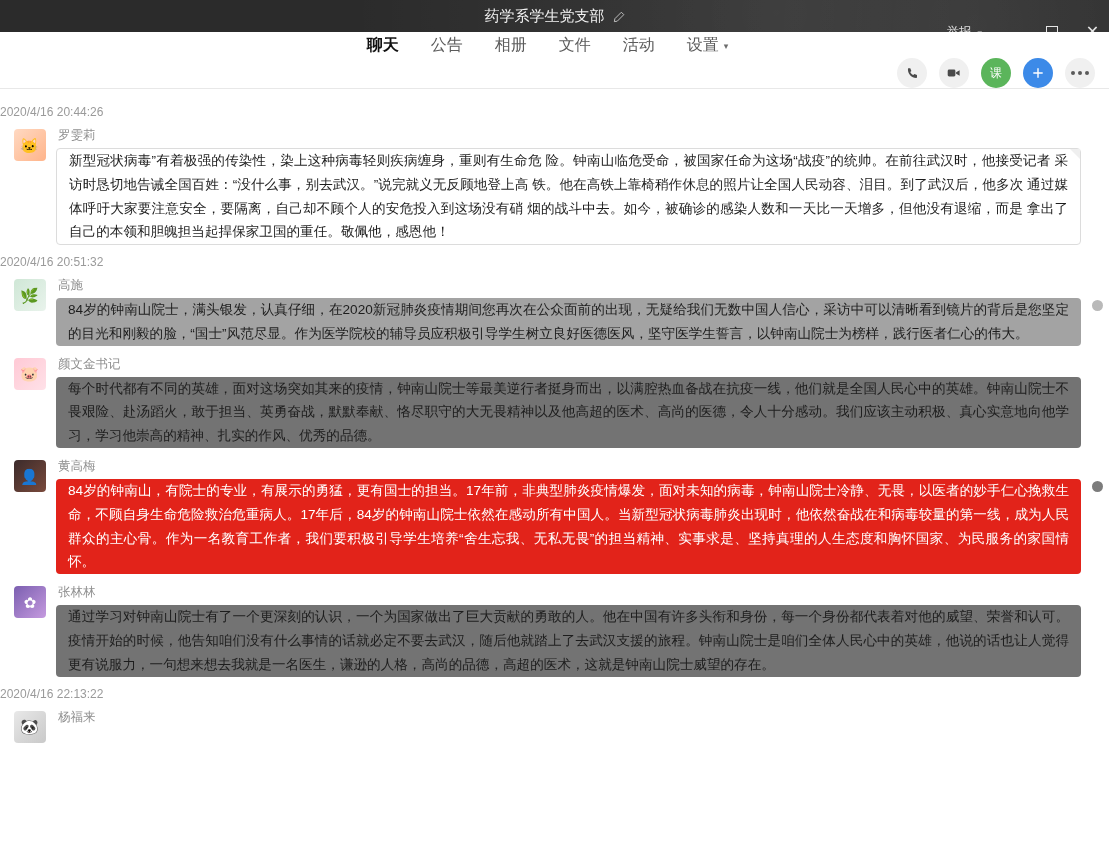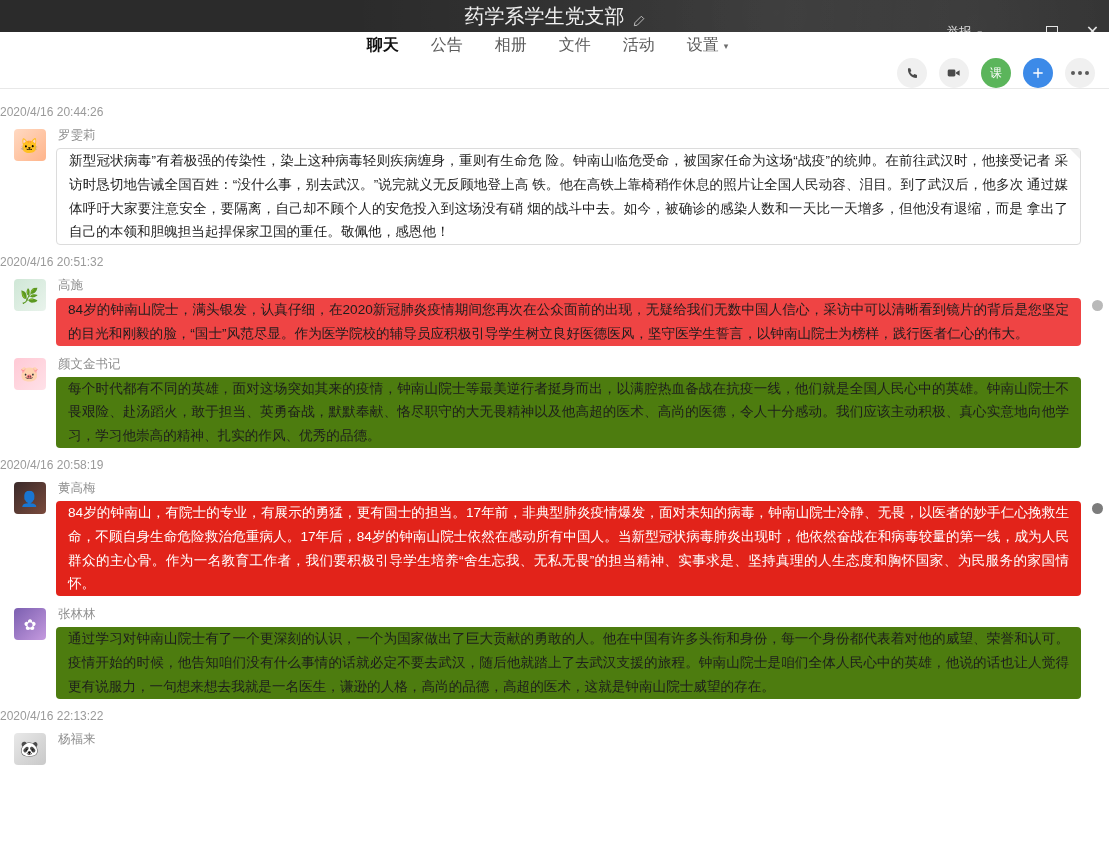--- a/index.html
+++ b/index.html
@@ -25,21 +25,21 @@
     color: #e8e8e8;
     display: flex;
     align-items: center;
     justify-content: center;
     user-select: none;
   }
   .title-center {
     display: flex;
     align-items: center;
     gap: 7px;
-    font-size: 20px;
+    font-size: 15px;
     color: #f2f2f2;
   }
   .pencil-icon {
     width: 13px;
     height: 13px;
     display: inline-block;
     opacity: .85;
   }
   .title-right {
     position: absolute;
@@ -197,24 +197,24 @@
     color: #1d1d1d;
     white-space: normal;
     word-break: break-all;
     text-align: justify;
   }
   .bubble.plain {
     background: #ffffff;
     border: 1px solid #dcdcdc;
   }
   .bubble.grey {
-    background: #4d7c0f;
+    background: #737373;
   }
   .bubble.blue {
-    background: #ef4444;
+    background: #a3a3a3;
   }
   .bubble.red {
     background: #e2231a;
     color: #ffffff;
   }
   .bubble .dogear {
     position: absolute;
     top: 0;
     right: 0;
     width: 0;
@@ -354,21 +354,20 @@
     </div>
     <div class="msg">
       <div class="avatar av-c">
         <span class="av-inner">🐷</span>
       </div>
       <div class="msg-body">
         <div class="sender">颜文金书记</div>
         <div class="bubble grey"><span>每个时代都有不同的英雄，面对这场突如其来的疫情，钟南山院士等最美逆行者挺身而出，以满腔热血备战在抗疫一线，他们就是全国人民心中的英雄。钟南山院士不畏艰险、赴汤蹈火，敢于担当、英勇奋战，默默奉献、恪尽职守的大无畏精神以及他高超的医术、高尚的医德，令人十分感动。我们应该主动积极、真心实意地向他学习，学习他崇高的精神、扎实的作风、优秀的品德。</span></div>
       </div>
     </div>
-    <div class="timestamp">2020/4/16 20:58:19</div>
     <div class="msg">
       <div class="avatar av-d">
         <span class="av-inner">👤</span>
       </div>
       <div class="msg-body">
         <div class="sender">黄高梅</div>
         <div class="bubble red"><span>84岁的钟南山，有院士的专业，有展示的勇猛，更有国士的担当。17年前，非典型肺炎疫情爆发，面对未知的病毒，钟南山院士冷静、无畏，以医者的妙手仁心挽救生命，不顾自身生命危险救治危重病人。17年后，84岁的钟南山院士依然在感动所有中国人。当新型冠状病毒肺炎出现时，他依然奋战在和病毒较量的第一线，成为人民群众的主心骨。作为一名教育工作者，我们要积极引导学生培养“舍生忘我、无私无畏”的担当精神、实事求是、坚持真理的人生态度和胸怀国家、为民服务的家国情怀。</span><span class="pin-dot dark"></span></div>
       </div>
     </div>
     <div class="msg">

